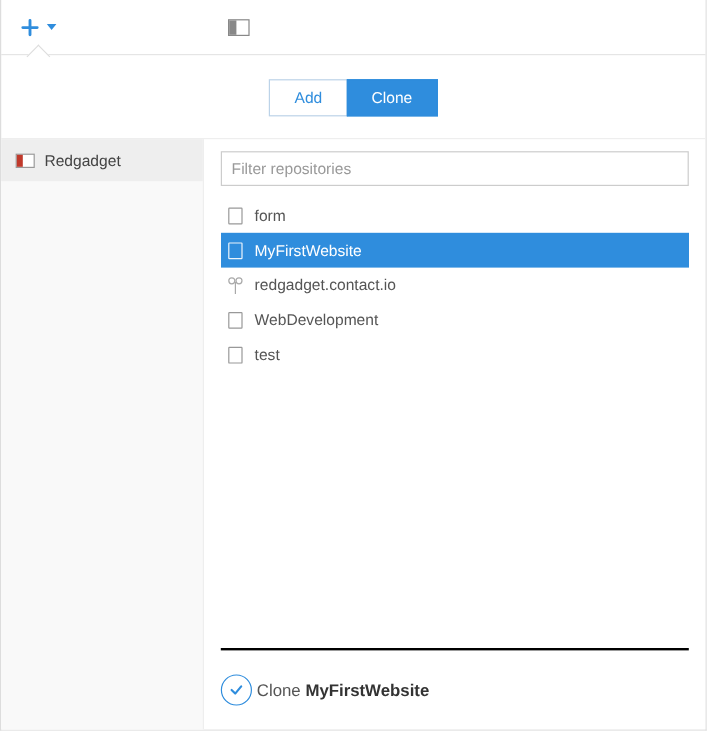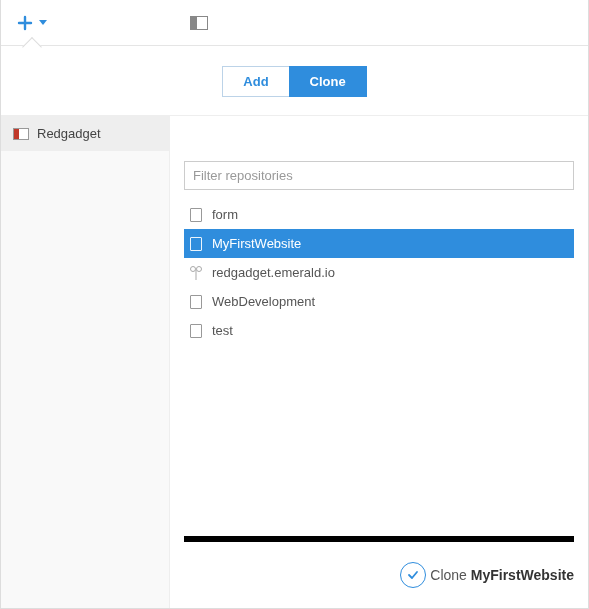--- a/index.html
+++ b/index.html
@@ -79,21 +79,21 @@
     display: flex;
     justify-content: center;
     padding: 20px 0 18px;
     gap: 0;
   }
   .segbtn {
     border: 1px solid #bcd3e8;
     background: #fff;
     color: #2f8ddd;
     font-size: 13px;
-    font-weight: 700;
+    font-weight: 400;
     padding: 7px 20px;
     cursor: pointer;
     margin-left: -1px;
   }
   .segbtn:first-child { margin-left: 0; }
   .segbtn.active {
     background: #2f8ddd;
     border-color: #2f8ddd;
     color: #fff;
   }
@@ -139,21 +139,20 @@
     padding: 10px 14px 0 14px;
     min-height: 0;
   }
   .filter-input {
     width: 100%;
     border: 1px solid #ccc;
     padding: 6px 8px;
     font-size: 13px;
     color: #555;
     outline: none;
-    margin-top: 35px;
   }
   .filter-input::placeholder { color: #999; }
   .repo-list {
     margin-top: 10px;
     overflow: auto;
     flex: 1;
   }
   .repo-item {
     display: flex;
     align-items: center;
@@ -195,25 +194,25 @@
   .fork-icon::before { left:0; top:0; }
   .fork-icon::after { right:0; top:0; }
   .fork-icon .stem {
     position:absolute;
     left:50%; top:4px; bottom:0;
     width:1px; background: currentColor;
     transform: translateX(-50%);
   }
   
   .footer {
-    border-top: 6px solid #000000;
+    border-top: 2px solid #000000;
     padding: 20px 0;
     display: flex;
     align-items: center;
-    justify-content: flex-end;
+    justify-content: flex-start;
     gap: 4px;
     color: #555;
     font-size: 14px;
     cursor: pointer;
   }
   .check-circle {
     width: 26px; height: 26px;
     border: 1.5px solid #2f8ddd;
     border-radius: 50%;
     display: flex;
@@ -260,21 +259,21 @@
               <span>form</span>
             </div>
             <div class="repo-item selected">
               <span class="repo-icon"></span>
               <span>MyFirstWebsite</span>
             </div>
             <div class="repo-item">
               <span class="fork-icon">
                 <span class="stem"></span>
               </span>
-              <span>redgadget.emerald.io</span>
+              <span>redgadget.contact.io</span>
             </div>
             <div class="repo-item">
               <span class="repo-icon"></span>
               <span>WebDevelopment</span>
             </div>
             <div class="repo-item">
               <span class="repo-icon"></span>
               <span>test</span>
             </div>
           </div>

